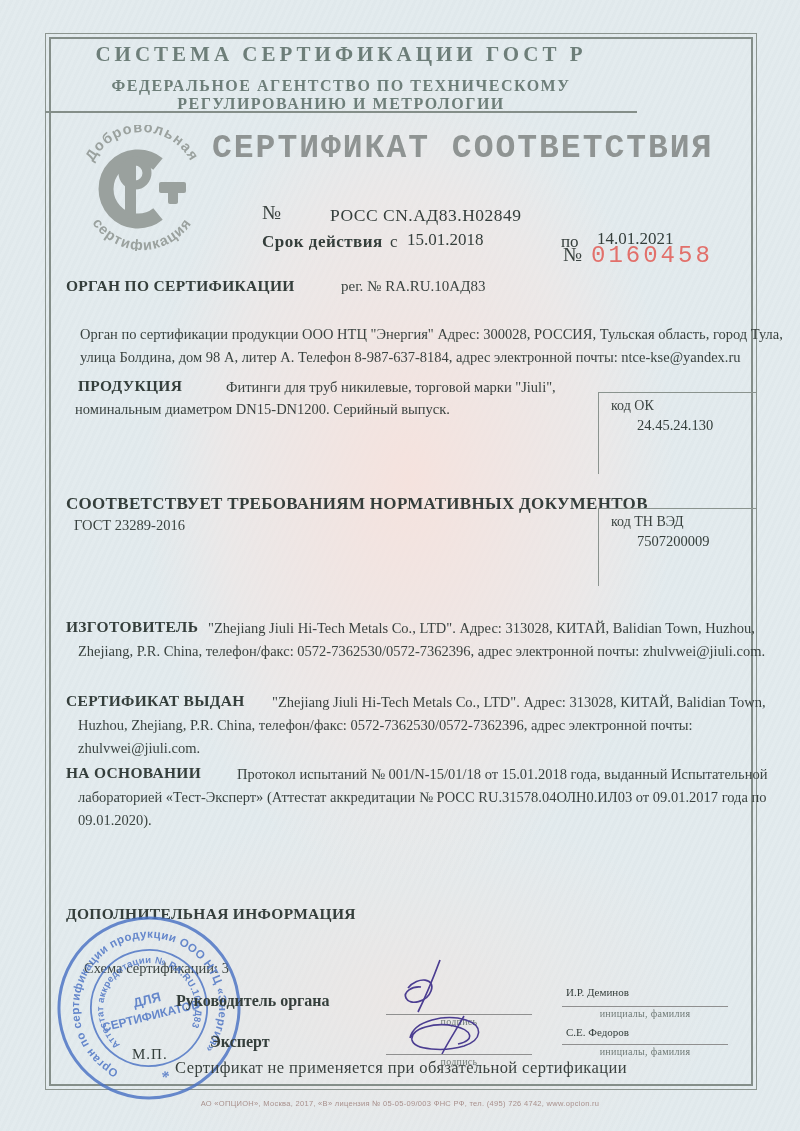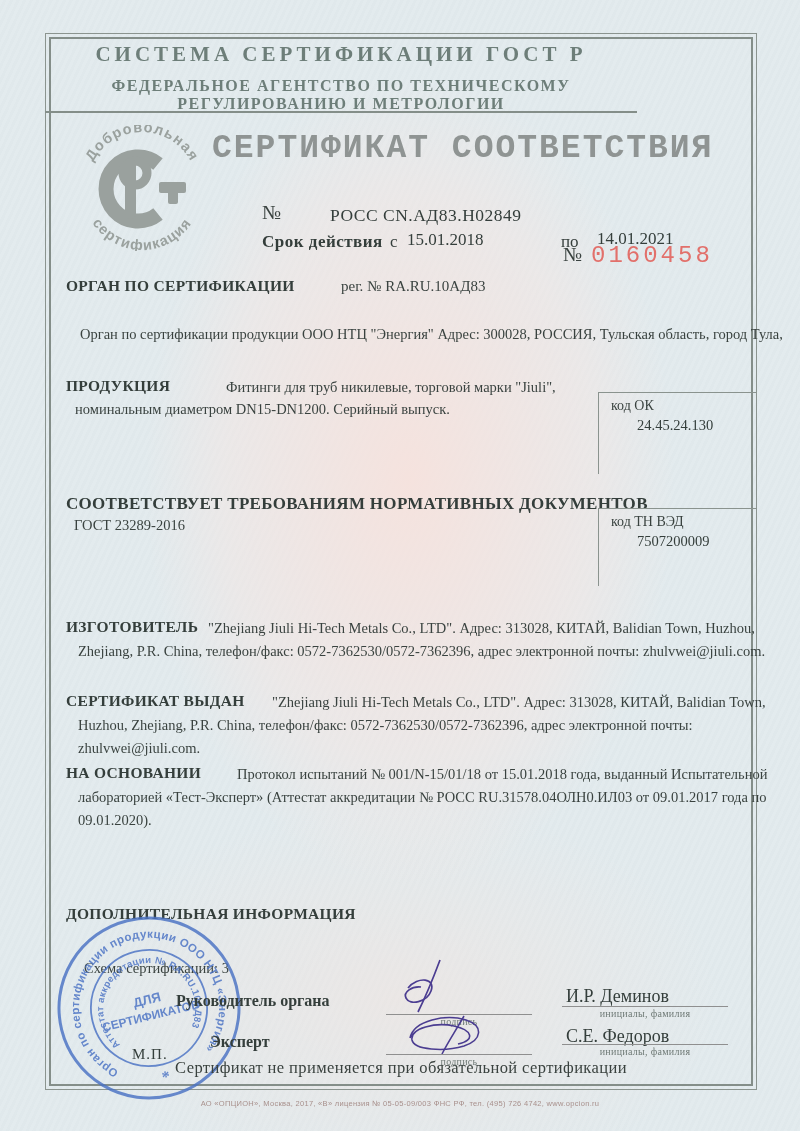--- a/index.html
+++ b/index.html
@@ -55,21 +55,21 @@
   }
   .code-box{
     border-left:1.5px solid #8a938e;border-top:1.5px solid #8a938e;
     width:159px;box-sizing:border-box;padding:5px 0 0 12px;
   }
   .code-label{font-size:14px;color:#39423f;}
   .code-value{font-size:14.5px;color:#343e3b;margin:3px 0 0 26px;}
   .sig-line{border-top:1px solid #8f8f8f;height:0;}
   .cap{font-size:10px;color:#6f7a76;text-align:center;letter-spacing:.3px;}
   .role{font-weight:bold;font-size:16px;color:#343e3b;white-space:nowrap;}
-  .name{font-size:18px;color:#343e3b;white-space:nowrap;font-family:Liberation Serif, serif;}
+  .name{font-size:11px;color:#343e3b;white-space:nowrap;font-family:Liberation Serif, serif;}
   .mp{font-size:15px;color:#343e3b;letter-spacing:1px;}
   .note{
     left:45px;top:1058px;width:712px;text-align:center;
     font-size:16.5px;color:#39413e;letter-spacing:.4px;
   }
   .print-info{
     left:0;top:1099px;width:800px;text-align:center;
     font-family:"Liberation Sans","DejaVu Sans",sans-serif;
     font-size:7.5px;color:#a8908c;letter-spacing:.3px;
   }
@@ -121,22 +121,23 @@
   <span class="abs validity" style="left:407px;top:230px;">15.01.2018</span>
   <span class="abs validity" style="left:561px;top:232px;">по</span>
   <span class="abs validity" style="left:597px;top:229px;">14.01.2021</span>
 
   <span class="abs num-label" style="left:563px;top:243px;">№</span>
   <span class="abs red-num" style="left:591px;top:242px;">0160458</span>
 
   <span class="abs lbl" style="left:66px;top:277px;">ОРГАН ПО СЕРТИФИКАЦИИ</span>
   <span class="abs txt" style="left:341px;top:278px;font-size:15px;">рег. № RA.RU.10АД83</span>
   <span class="abs txt" style="left:80px;top:326px;">Орган по сертификации продукции ООО НТЦ "Энергия" Адрес: 300028, РОССИЯ, Тульская область, город Тула,</span>
-
-  <span class="abs lbl" style="left:66px;top:377px;">ПРОДУКЦИЯ</span>
+  <span class="abs txt" style="left:80px;top:349px;">улица Болдина, дом 98 А, литер А. Телефон 8-987-637-8184, адрес электронной почты: ntce-kse@yandex.ru</span>
+
+  <span class="abs lbl" style="left:78px;top:377px;">ПРОДУКЦИЯ</span>
   <span class="abs txt" style="left:226px;top:379px;">Фитинги для труб никилевые, торговой марки "Jiuli",</span>
   <span class="abs txt" style="left:75px;top:401px;">номинальным диаметром DN15-DN1200. Серийный выпуск.</span>
   <div class="abs code-box" style="left:598px;top:392px;height:82px;">
     <div class="code-label">код ОК</div>
     <div class="code-value">24.45.24.130</div>
   </div>
 
   <span class="abs lbl" style="left:66px;top:494px;font-size:17px;">СООТВЕТСТВУЕТ ТРЕБОВАНИЯМ НОРМАТИВНЫХ ДОКУМЕНТОВ</span>
   <span class="abs txt" style="left:74px;top:517px;">ГОСТ 23289-2016</span>
   <div class="abs code-box" style="left:598px;top:508px;height:78px;">

